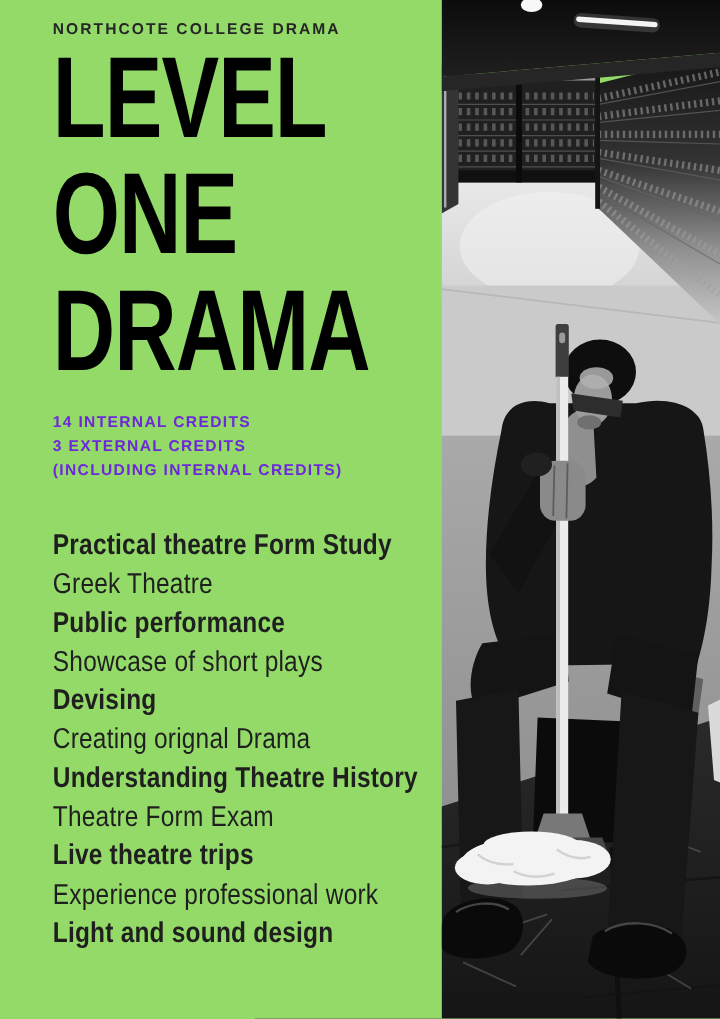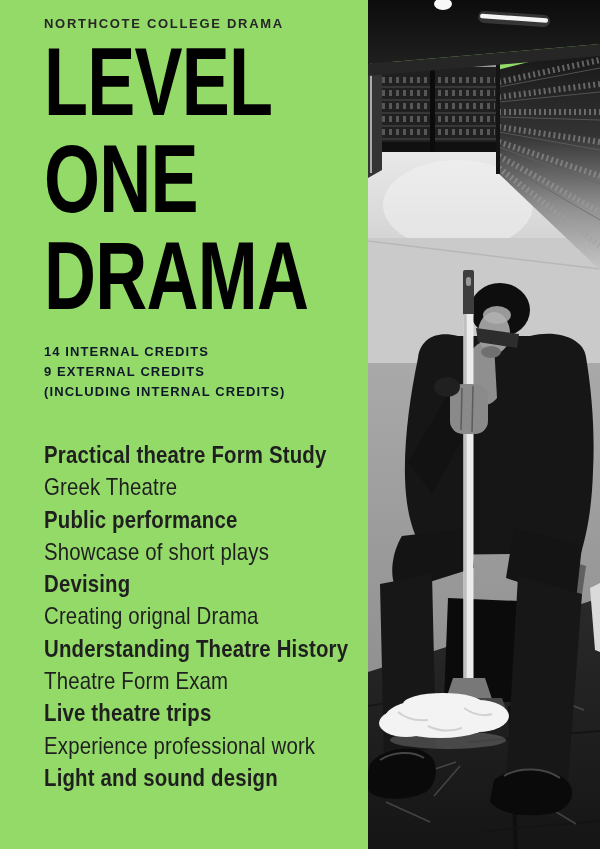--- a/index.html
+++ b/index.html
@@ -13,21 +13,21 @@
     margin-top:15px; font-size:13px; font-weight:700;
     letter-spacing:1.7px; color:#262626; line-height:18px;
   }
   .title { color:#000000; }
   .title-line {
     font-size:96px; line-height:97px; font-weight:700; letter-spacing:-1px;
     transform:scaleX(0.75); transform-origin:left top; white-space:nowrap;
   }
   .credits {
     margin-top:18px; font-size:13px; font-weight:700; letter-spacing:1.1px;
-    line-height:20px; color:#0f172a;
+    line-height:20px; color:#6d28d9;
   }
   .credits div { white-space:nowrap; }
   .curriculum-wrap { margin-top:37px; transform:scaleX(0.85); transform-origin:left top; }
   ul.curriculum {
     list-style:none; margin:0; padding:0;
     font-size:24px; line-height:32.3px; color:#1f1f1f; letter-spacing:0.2px;
   }
   ul.curriculum li { white-space:nowrap; }
   ul.curriculum li.bold { font-weight:700; }
   .photo { position:absolute; left:368px; top:0; width:232px; height:849px; }
@@ -44,21 +44,21 @@
     <div class="title">
 
     <div class="title-line">LEVEL</div>
         <div class="title-line">ONE</div>
         <div class="title-line">DRAMA</div>
       </div>
 
     <div class="credits">
 
     <div>14 INTERNAL CREDITS</div>
-        <div>9 EXTERNAL CREDITS</div>
+        <div>3 EXTERNAL CREDITS</div>
         <div>(INCLUDING INTERNAL CREDITS)</div>
       </div>
 
     <div class="curriculum-wrap">
       <ul class="curriculum">
 
       <li class="bold">Practical theatre Form Study</li>
           <li>Greek Theatre</li>
           <li class="bold">Public performance</li>
           <li>Showcase of short plays</li>

